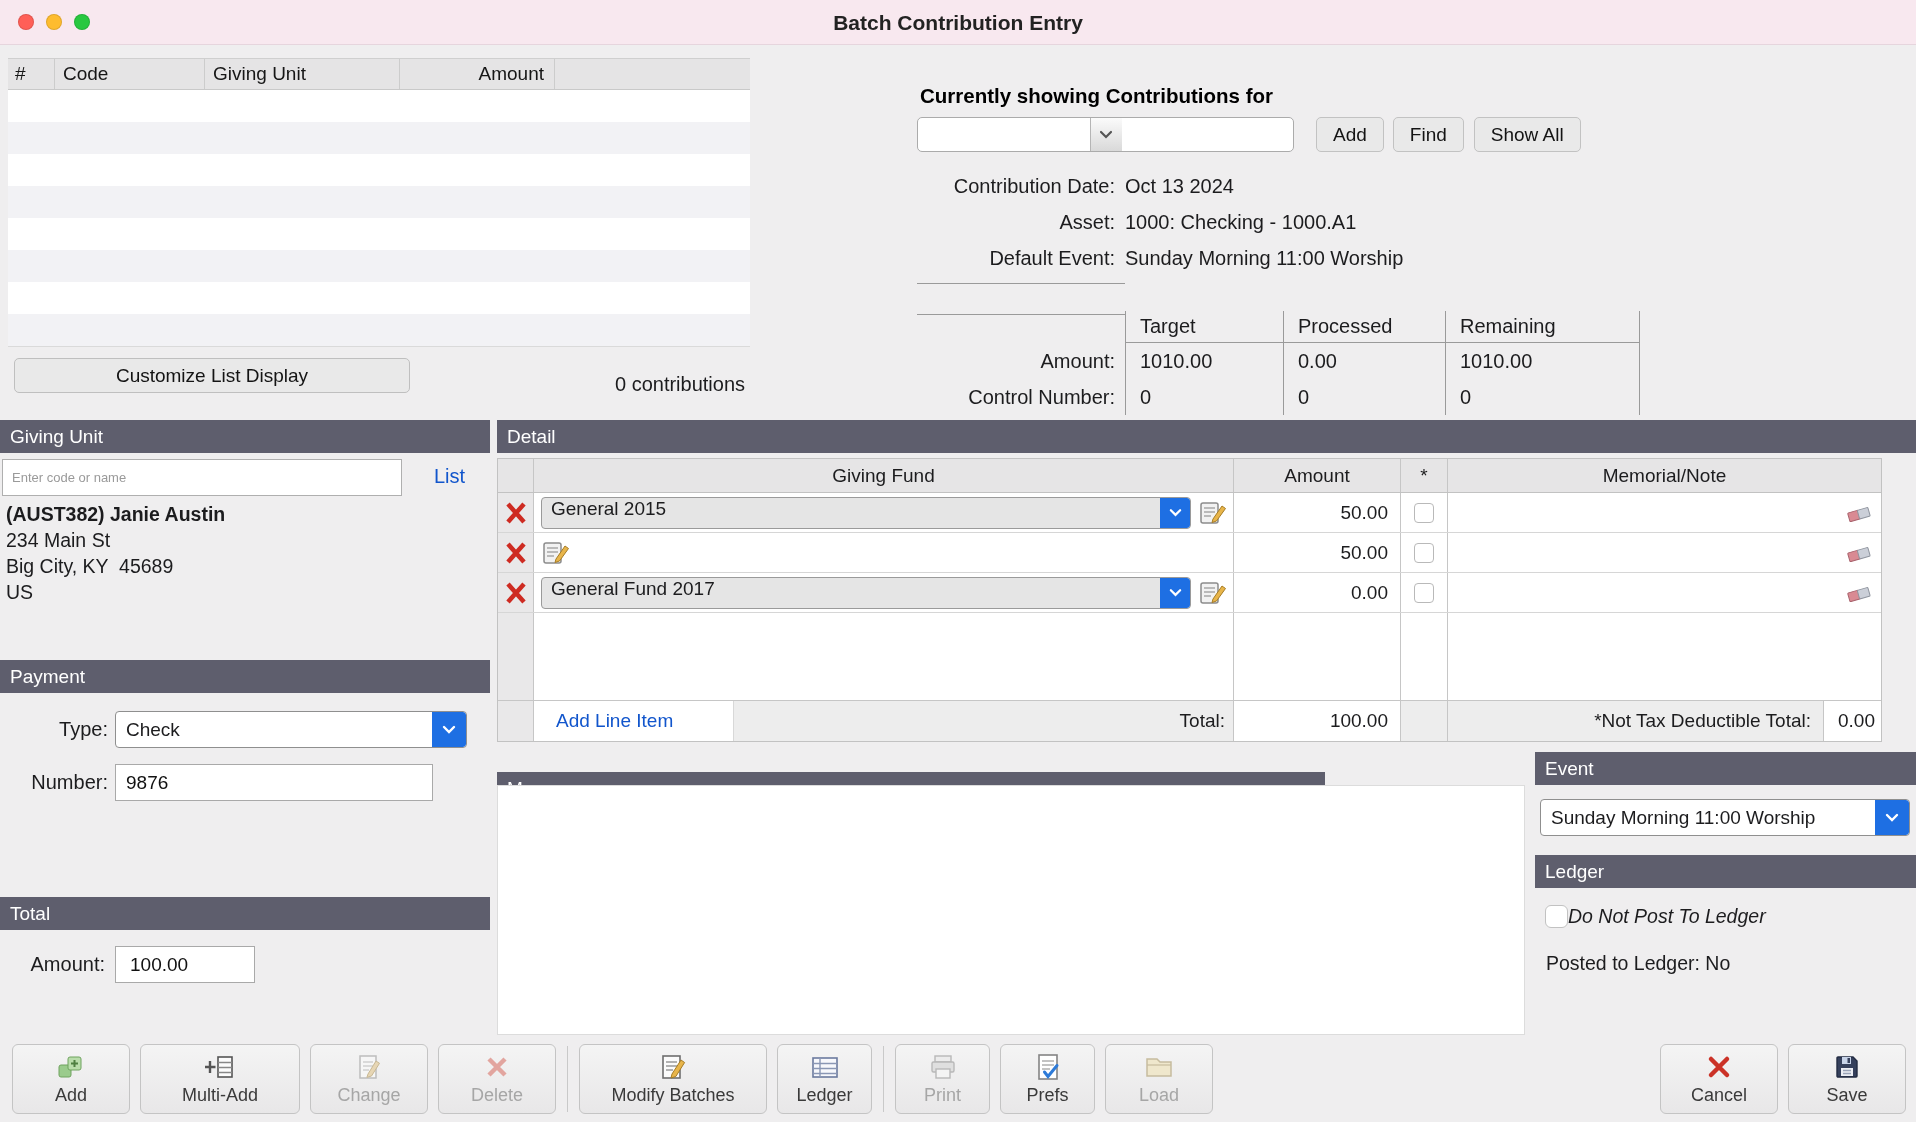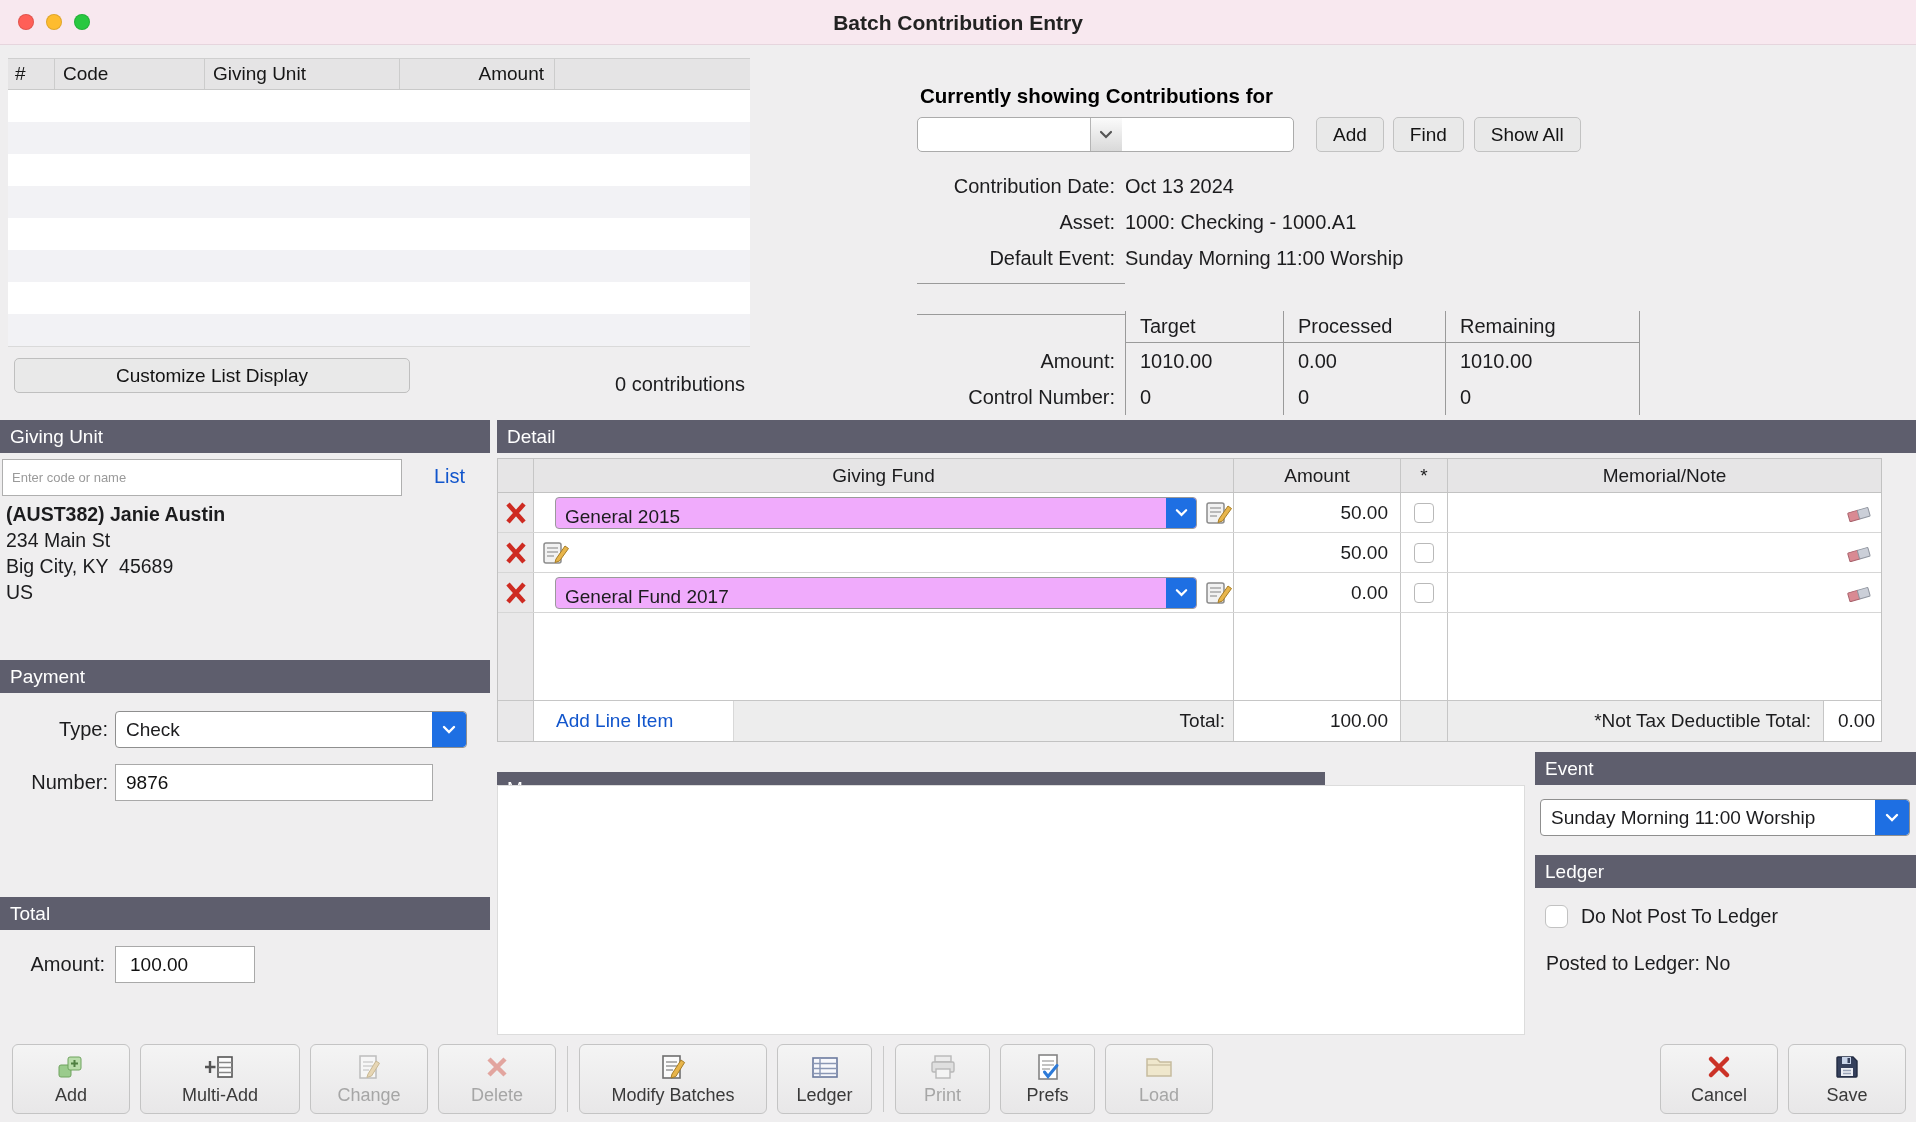--- a/index.html
+++ b/index.html
@@ -91,22 +91,22 @@
 
   
   .dtable { position:absolute; left:497px; top:458px; width:1385px; font-size:19px; border:1px solid #C2C2C2; background:#fff; }
   .dhead { display:flex; height:34px; background:#E6E5E6; border-bottom:1px solid #C2C2C2; }
   .dh { line-height:33px; text-align:center; border-right:1px solid #C6C6C6; overflow:hidden; }
   .cw-g { width:36px; } .cw-f { width:700px; } .cw-a { width:167px; } .cw-s { width:47px; } .cw-m { flex:1; border-right:none; }
   .drow { display:flex; height:40px; border-bottom:1px solid #D6D6D6; background:#fff; }
   .dc { border-right:1px solid #C6C6C6; display:flex; align-items:center; }
   .dc-gutter { width:36px; background:#E9E8E9; justify-content:center; }
   .dc-fund { width:700px; }
-  .fund-combo { margin-left:21px; width:650px; height:32px; border:1px solid #9A9A9A; border-radius:4px; background:#f0abfc;
-                display:flex; align-items:flex-end; overflow:hidden; }
+  .fund-combo { margin-left:7px; width:650px; height:32px; border:1px solid #9A9A9A; border-radius:4px; background:#e5e5e5;
+                display:flex; align-items:flex-start; overflow:hidden; }
   .fund-combo .ctxt { flex:1; padding:0 9px; white-space:nowrap; overflow:hidden; }
   .fund-combo .cbtn { width:30px; align-self:stretch; background:#1E6FE3; display:flex; align-items:center; justify-content:center; border-radius:0 3px 3px 0; }
   .editpad { margin-left:8px; width:28px; height:28px; display:flex; align-items:center; justify-content:center; }
   .dc-amt { width:167px; justify-content:flex-end; padding-right:12px; }
   .dc-star { width:47px; justify-content:center; }
   .checkbox { width:20px; height:20px; border:1.5px solid #B9B9B9; border-radius:4px; background:#fff; display:inline-block; }
   .dc-memo { flex:1; border-right:none; justify-content:flex-end; padding-right:9px; }
   .dfill { display:flex; height:88px; border-bottom:1px solid #C6C6C6; }
   .dfill .dc { height:100%; }
   .dfoot { display:flex; height:40px; background:#EDEDED; }
@@ -119,21 +119,21 @@
   .foot-star { width:47px; border-right:1px solid #C6C6C6; }
   .foot-memo { flex:1; display:flex; align-items:stretch; }
   .ntd-label { flex:1; text-align:right; line-height:39px; padding-right:12px; white-space:nowrap; overflow:hidden; }
   .ntd-value { width:58px; background:#fff; border-left:1px solid #C6C6C6; text-align:right; line-height:39px; padding-right:6px; }
 
   
   .memo-box { position:absolute; left:497px; top:785px; width:1028px; height:250px; background:#fff; border:1px solid #DCDCDC;
               resize:none; outline:none; font-family:"Liberation Sans", sans-serif; font-size:19px; padding:8px; }
 
   
-  .ledger-check-row { position:absolute; left:1545px; top:905px; display:flex; align-items:center; gap:13px; }
+  .ledger-check-row { position:absolute; left:1545px; top:905px; display:flex; align-items:center; gap:0;font-style:italic; }
   .big-checkbox { width:23px; height:23px; border:1.5px solid #C2C2C2; border-radius:6px; background:#fff; display:inline-block; }
   .check-label { font-size:19.5px; }
   .posted-text { position:absolute; left:1546px; top:952px; font-size:19.5px; }
 
   
   .toolbar { position:absolute; left:12px; right:10px; top:1044px; height:70px; display:flex; align-items:stretch; gap:10px; }
   .tb { border:1px solid #C4C4C4; border-radius:6px; background:linear-gradient(#F4F4F4,#E8E7E8);
         display:flex; flex-direction:column; align-items:center; justify-content:center; gap:3px; }
   .tb .ticon { height:30px; display:flex; align-items:center; justify-content:center; }
   .tlabel { font-size:18px; color:#3A3A3A; white-space:nowrap; }

